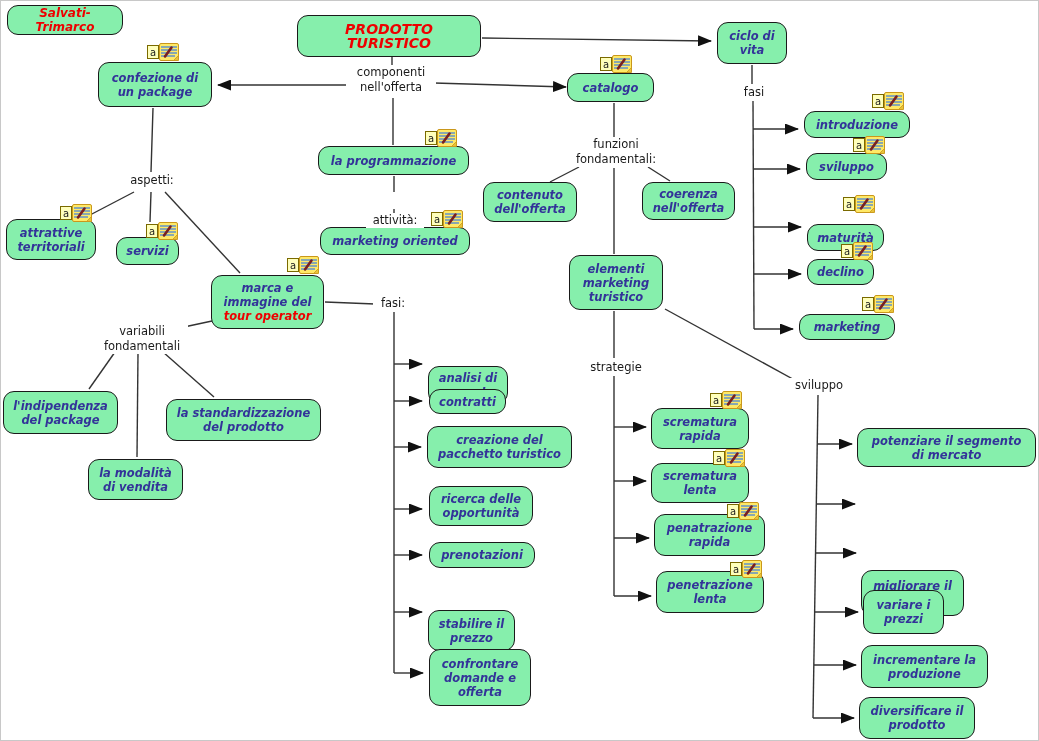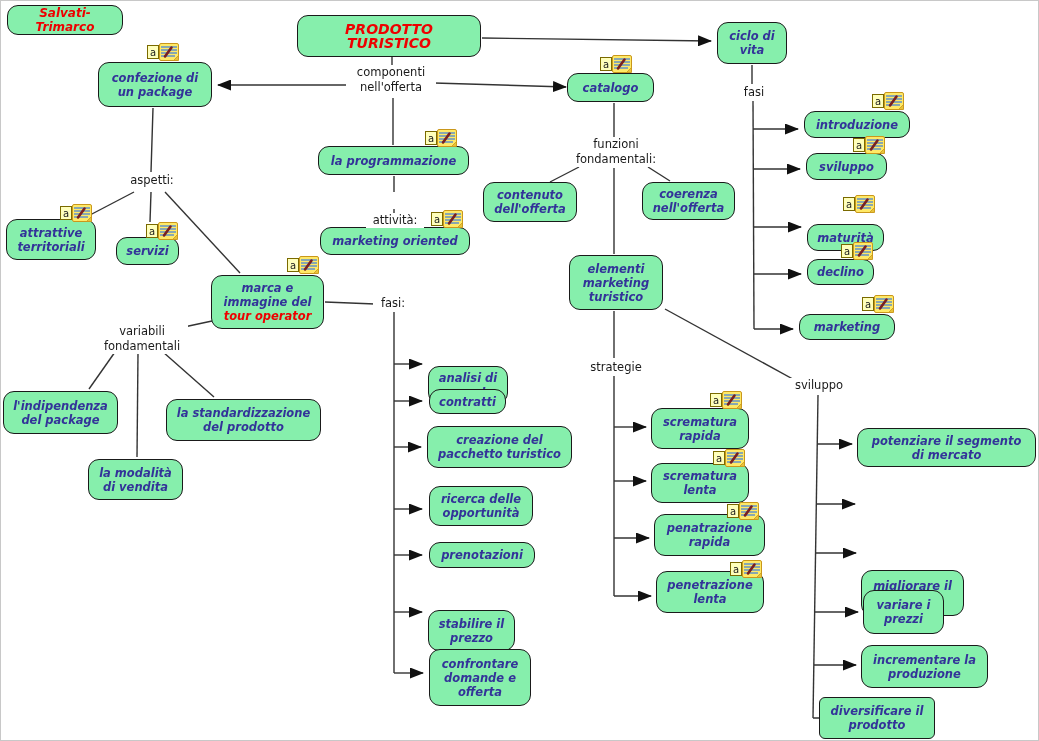--- a/index.html
+++ b/index.html
@@ -317,21 +317,21 @@
         <text x="6" y="12.5" font-size="10" text-anchor="middle" fill="#1a1a1a" font-family="DejaVu Sans, sans-serif">a</text>
       </svg></div>
     <div class="node" style="left: 856px; top: 427px; width: 179px; height: 39px;">potenziare il segmento
 di mercato</div>
     <div class="node" style="left: 860px; top: 533px; width: 103px; height: 46px; margin-top: 36px;">migliorare il
 prodotto</div>
     <div class="node" style="left: 862px; top: 589px; width: 81px; height: 44px;">variare i
 prezzi</div>
     <div class="node" style="left: 860px; top: 644px; width: 127px; height: 43px;">incrementare la
 produzione</div>
-    <div class="node" style="left: 818px; top: 696px; width: 116px; height: 42px; border-radius: 6px;">diversificare il
+    <div class="node" style="left: 858px; top: 696px; width: 116px; height: 42px;">diversificare il
 prodotto</div>
     <div class="lbl" style="left: 345px; top: 64px; width: 90px;">componenti
 nell'offerta</div>
     <div class="lbl" style="left: 735px; top: 84px; width: 36px;">fasi</div>
     <div class="lbl" style="left: 122px; top: 172px; width: 58px;">aspetti:</div>
     <div class="lbl" style="left: 365px; top: 192px; width: 58px; margin-top: 20px;">attività:</div>
     <div class="lbl" style="left: 565px; top: 136px; width: 100px;">funzioni
 fondamentali:</div>
     <div class="lbl" style="left: 95px; top: 323px; width: 92px;">variabili
 fondamentali</div>

